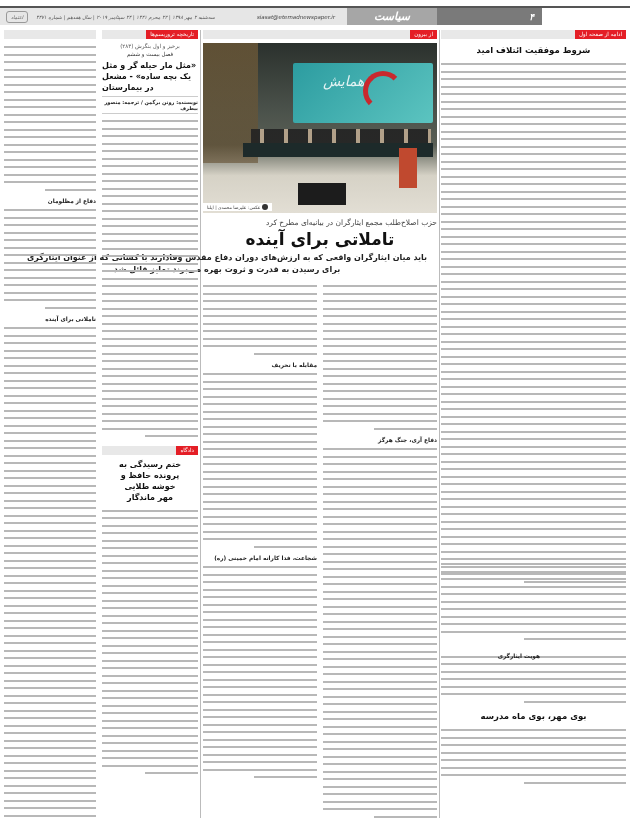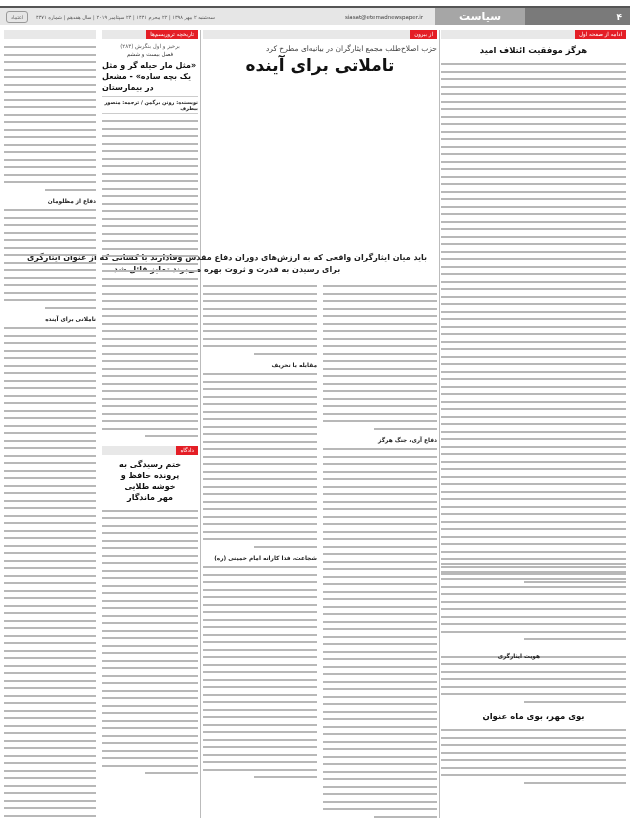--- a/index.html
+++ b/index.html
@@ -1,20 +1,20 @@
 <!DOCTYPE html>
 <html><head>
 <meta charset="utf-8">
 <style>
   * { box-sizing: border-box; margin: 0; padding: 0; }
   html, body { width: 630px; height: 820px; background: #ffffff; overflow: hidden; }
   body { font-family: "DejaVu Sans", sans-serif; color: #333; direction: rtl; position: relative; }
 
   .topline { position: absolute; left: 0; top: 6px; width: 630px; height: 2px; background: #555; }
-  .header { position: absolute; left: 0; top: 8px; width: 630px; height: 17px; display: flex; direction: ltr; }
+  .header { position: absolute; left: 0; top: 8px; width: 542px; height: 17px; display: flex; direction: ltr; font-style: italic; }
   .hdr-left { flex: 1; background: #e6e6e6; display: flex; align-items: center; font-size: 5px; color: #555; padding: 0 6px; }
   .hdr-logo { width: 22px; height: 12px; margin-right: 8px; border: 1px solid #999; border-radius: 3px; display:flex; align-items:center; justify-content:center; font-size: 5px; color:#666; }
   .hdr-date { flex: 1; }
   .hdr-email { font-size: 5.5px; color: #444; margin-right: 6px; }
   .hdr-section { width: 90px; background: #a6a6a6; color: #fff; font-size: 11px; font-weight: bold; display: flex; align-items: center; justify-content: center; }
   .hdr-pagenum { width: 105px; background: #7a7a7a; color: #fff; font-size: 9px; font-weight: bold; display:flex; align-items:center; justify-content:flex-end; padding-right: 8px; }
 
   .col { position: absolute; top: 30px; }
   .col-right { right: 4px; width: 185px; }
   .col-mid { right: 193px; width: 234px; }
@@ -75,21 +75,21 @@
   <div class="hdr-pagenum">۴</div>
 </div>
 
 <div class="rule" style="right:190px;"></div>
 <div class="rule" style="left:200px;"></div>
 
 <div class="col col-right">
   <div class="kicker-bar">
     <span class="kicker-tag">ادامه از صفحه اول</span>
   </div>
-  <div class="headline-small">هرگز موفقیت ائتلاف امید</div>
+  <div class="headline-small">شروط موفقیت ائتلاف امید</div>
   <div class="lines">
     <span></span>
       <span></span>
       <span></span>
       <span></span>
       <span></span>
       <span></span>
       <span></span>
       <span></span>
       <span></span>
@@ -173,36 +173,51 @@
   </div>
   <div class="lines" style="margin-top:10px">
     <span></span>
       <span></span>
       <span></span>
       <span></span>
       <span></span>
       <span></span>
       <span class="short"></span>
   </div>
-  <div class="headline-small">بوی مهر، بوی ماه عنوان</div>
+  <div class="headline-small">بوی مهر، بوی ماه مدرسه</div>
   <div class="lines">
     <span></span>
       <span></span>
       <span></span>
       <span></span>
       <span></span>
       <span></span>
       <span></span>
       <span class="short"></span>
   </div>
 </div>
 
 <div class="col col-mid">
   <div class="kicker-bar">
     <span class="kicker-tag">از بیرون</span>
+  </div>
+  <div class="photo">
+    <div class="wall"></div>
+    <div class="wood"></div>
+    <div class="banner"></div>
+    <div class="banner-red"></div>
+    <div class="banner-text">همایش</div>
+    <div class="people"></div>
+    <div class="table"></div>
+    <div class="podium"></div>
+    <div class="flagpole"></div>
+    <div class="photo-credit">
+      <span class="camera-icon"></span>
+      <span>عکس: علیرضا محمدی | ایلنا</span>
+    </div>
   </div>
   <div class="supertitle">حزب اصلاح‌طلب مجمع ایثارگران در بیانیه‌ای مطرح کرد</div>
   <div class="main-headline">تاملاتی برای آینده</div>
 </div>
 
 <div class="wide-sub">
   <div class="deck">باید میان ایثارگران واقعی که به ارزش‌های دوران دفاع مقدس وفادارند با کسانی که از عنوان ایثارگری برای رسیدن به قدرت و ثروت بهره می‌برند تمایز قائل شد</div>
 </div>
 
 <div style="position:absolute; right:193px; top:282px; width:234px;">

